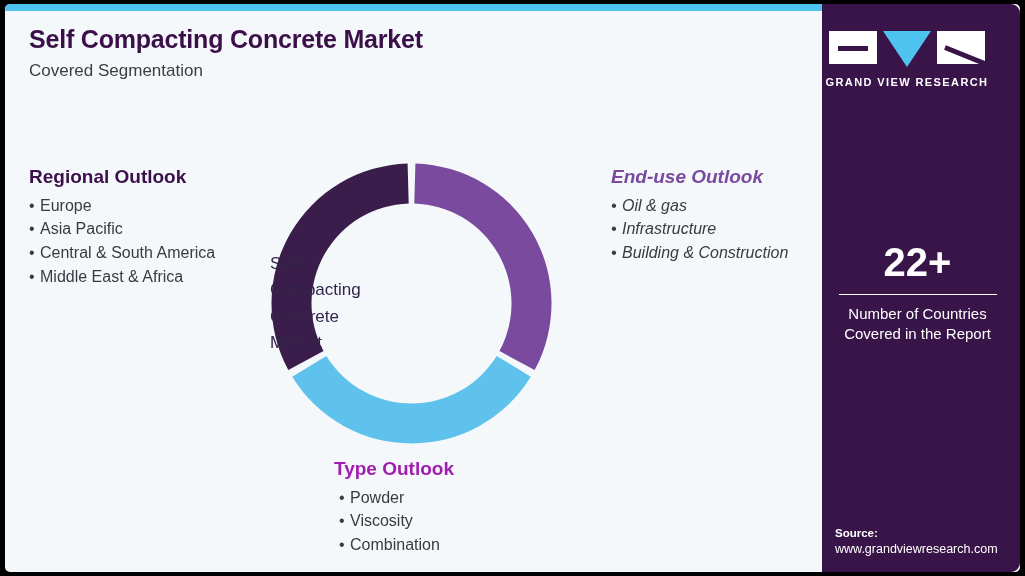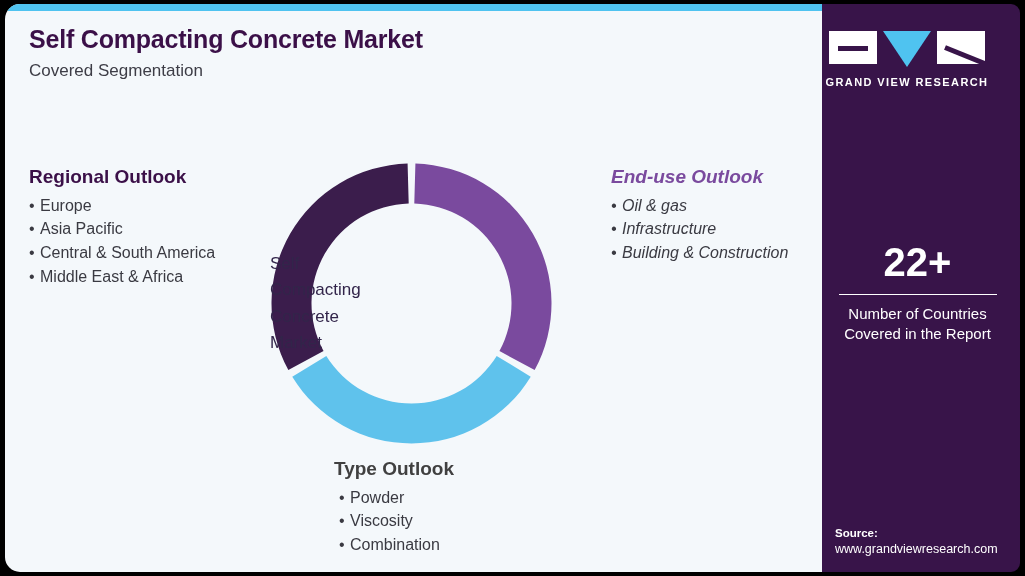--- a/index.html
+++ b/index.html
@@ -20,21 +20,21 @@
   }
 
   
   .card {
     position: absolute;
     left: 5px;
     top: 4px;
     width: 1015px;
     height: 568px;
     background: #f4f8fb;
-    border-radius: 15px;
+    border-radius: 5px;
     overflow: hidden;
     box-shadow: 0 1px 3px rgba(0,0,0,0.35);
   }
 
   
   .top-accent {
     position: absolute;
     left: 0;
     top: 0;
     width: 818px;
@@ -85,21 +85,21 @@
     color: #3a3a42;
   }
 
   #regional-outlook { left: 24px; top: 161px; }
   #regional-outlook .outlook-title { color: #3b1048; }
 
   #enduse-outlook { left: 606px; top: 161px; font-style: italic; }
   #enduse-outlook .outlook-title { color: #7a4a9e; }
 
   #type-outlook { left: 327px; top: 453px; }
-  #type-outlook .outlook-title { color: #404040; padding-left: 2px; }
+  #type-outlook .outlook-title { color: #a21caf; padding-left: 2px; }
   #type-outlook li { padding-left: 7px; }
 
   
   .donut-wrap {
     position: absolute;
     left: 265px;
     top: 158px;
     width: 283px;
     height: 283px;
   }

